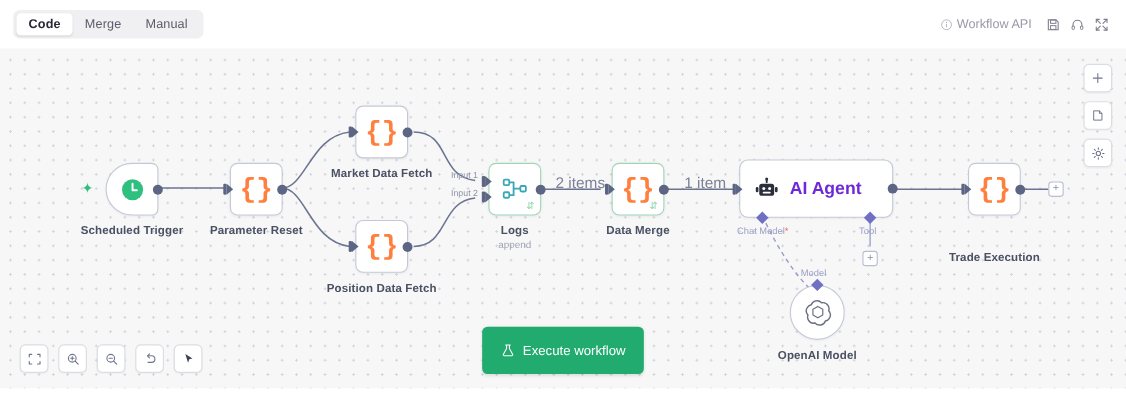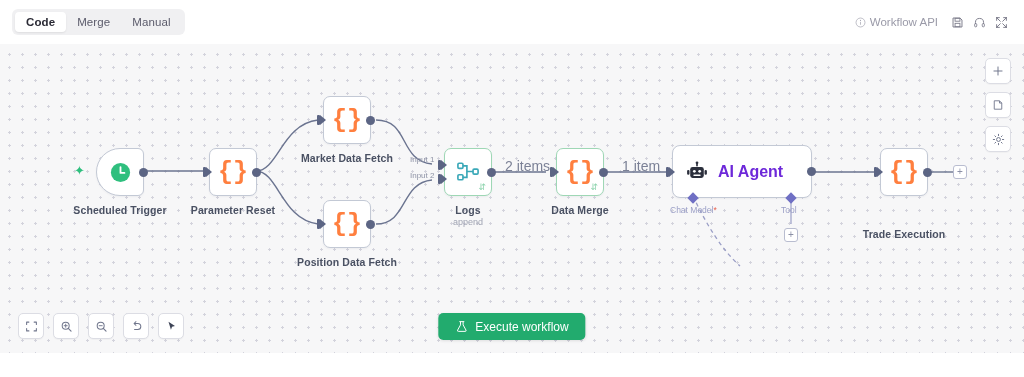--- a/index.html
+++ b/index.html
@@ -122,21 +122,21 @@
     width: 26px; height: 26px; background: #fff; border: 1px solid #dcdde4;
     border-radius: 5px; display: flex; align-items: center; justify-content: center;
     color: #70768c; cursor: pointer; box-shadow: 0 1px 1px rgba(0,0,0,.03);
   }
   .bottom-tools {
     position: absolute; left: 18px; bottom: 14px; display: flex; gap: 9px; z-index: 30;
   }
   .exec-btn {
     position: absolute; left: 50%; transform: translateX(-50%); bottom: 13px;
     background: #22ab6e; color: #fff; border: none; border-radius: 5px;
-    height: 27px; padding: 0 17px; font-size: 12px; font-family: "Liberation Sans", sans-serif;
+    height: 43px; padding: 0 17px; font-size: 12px; font-family: "Liberation Sans", sans-serif;
     display: flex; align-items: center; gap: 7px; cursor: pointer; z-index: 30;
     box-shadow: 0 1px 3px rgba(0,0,0,.1);
   }
 
   
   .logsbar {
     position: absolute; left: 0; bottom: 0; width: 1024px; height: 24px;
     background: #fff; border-top: 1px solid #e5e5ea;
     display: flex; align-items: center; padding: 0 12px; z-index: 40;
   }
@@ -311,20 +311,31 @@
         <div class="port-out" style="right:-5px;"></div>
       </div>
 
       <div class="port-diamond" style="left:17px; top:49px;"></div>
       <div class="port-diamond" style="left:115px; top:49px;"></div>
       <div class="port-name" style="left:-2px; top:60px;"><span>Chat Model</span><span class="req">*</span></div>
       <div class="port-name" style="left:109px; top:60px;">Tool</div>
       <div class="plus-btn" style="left:112px; top:83px;">+</div>
     </div>
 
+    <div class="node" style="left:718px; top:215px;">
+      <div class="port-diamond" style="left:21px; top:-4px; z-index:2;"></div>
+      <div class="port-name" style="left:10px; top:-16px;">Model</div>
+      <div class="node-box circle" style="width:50px; height:50px;">
+        <svg width="25" height="25" viewBox="0 0 24 24">
+          <path d="M21.5 10.1a5.3 5.3 0 0 0-.46-4.37 5.4 5.4 0 0 0-5.8-2.59A5.35 5.35 0 0 0 6.2 4.9a5.3 5.3 0 0 0-3.55 2.57 5.4 5.4 0 0 0 .66 6.33 5.3 5.3 0 0 0 .46 4.37 5.4 5.4 0 0 0 5.8 2.59 5.34 5.34 0 0 0 9.04-1.76 5.3 5.3 0 0 0 3.55-2.57 5.4 5.4 0 0 0-.66-6.33z" fill="none" stroke="#6b7083" stroke-width="1.25"></path>
+          <path d="M12 6.3l4.3 2.5v4.9L12 16.2l-4.3-2.5V8.8z" fill="none" stroke="#6b7083" stroke-width="1.05"></path>
+        </svg>
+      </div>
+      <div class="node-label" style="top:58px;">OpenAI Model</div>
+    </div>
 
     <div class="node" style="left:880px; top:104px;">
       <div class="node-box" style="width:48px; height:48px;">
         <span class="code-glyph">{}</span>
         <div class="port-in" style="left:0;"></div>
         <div class="port-out" style="right:-5px;"></div>
       </div>
       <div class="node-label" style="top:56px;margin-top:24px;">Trade Execution</div>
     </div>
     <div class="plus-btn" style="left:953px; top:121px;">+</div>

